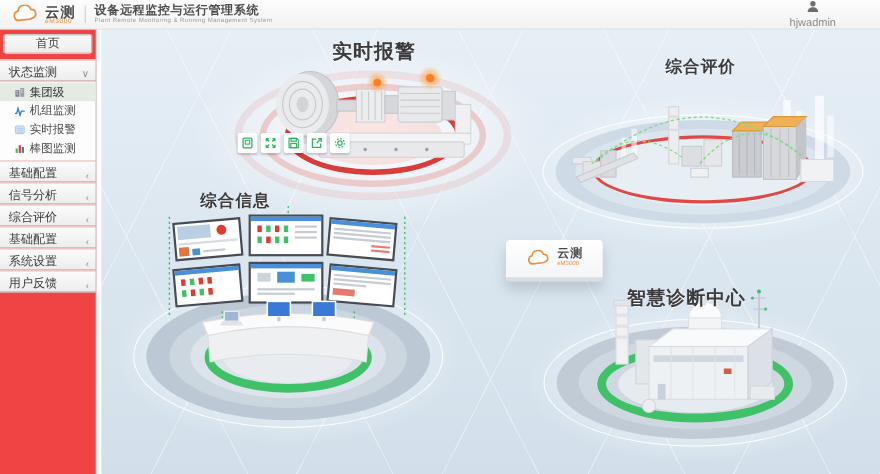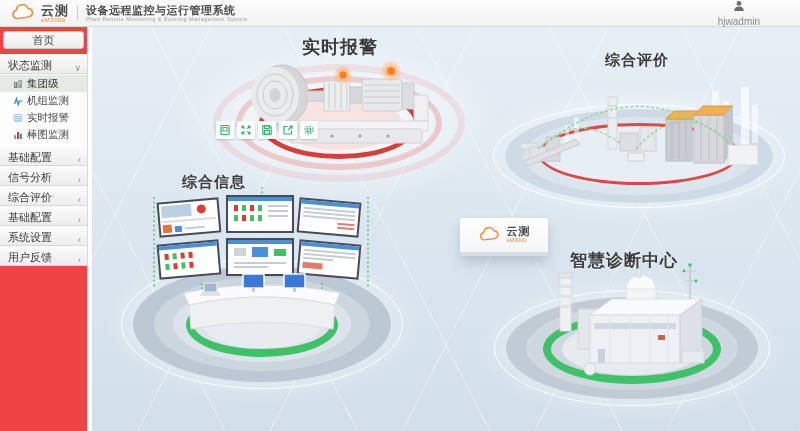--- a/index.html
+++ b/index.html
@@ -467,21 +467,21 @@
         <line x1="70" y1="64" x2="70" y2="112" stroke="#dfe3e8"></line>
           <line x1="90" y1="64" x2="90" y2="112" stroke="#dfe3e8"></line>
         <line x1="110" y1="64" x2="110" y2="112" stroke="#dfe3e8"></line>
           <line x1="128" y1="64" x2="128" y2="112" stroke="#dfe3e8"></line>
         <rect x="118" y="84" width="7" height="5" fill="#d95c4a"></rect>
         <rect x="58" y="98" width="7" height="14" fill="#c9d2dc"></rect>
         <circle cx="50" cy="118" r="6" fill="#eceef1" stroke="#d5d8dc"></circle>
         <rect x="142" y="100" width="22" height="12" fill="#e8ebee" stroke="#d5d8dc"></rect>
       </svg>
 
-      <div class="zone-title" style="left:478px;top:222px;font-size:17px;">智慧诊断中心</div>
+      <div class="zone-title" style="left:478px;top:232px;font-size:17px;">智慧诊断中心</div>
     </div>
 
     <div class="badge">
       <svg width="24" height="16" viewBox="0 0 27 18">
         <path d="M7 14.5 a4.2 4.2 0 0 1-.6-8.3 A6 6 0 0 1 18 4.6 a4 4 0 0 1 1.6 7.8 q-1 .6-2.6 .9 z" fill="#fff" stroke="#ef8d3d" stroke-width="1.6" stroke-linejoin="round"></path>
       </svg>
       <div>
         <div class="b-name">云测</div>
         <div class="b-model">eM3000</div>
       </div>

